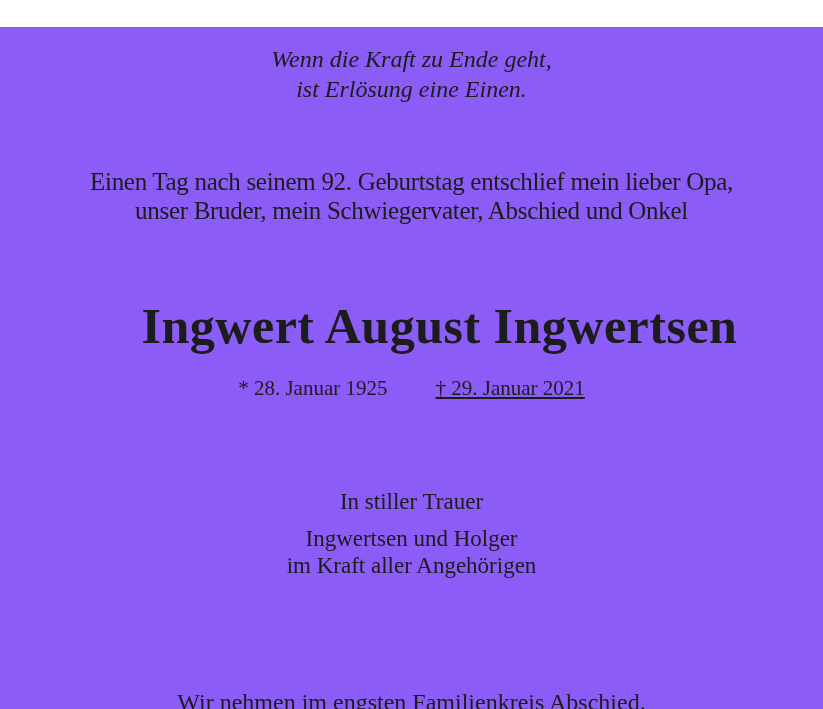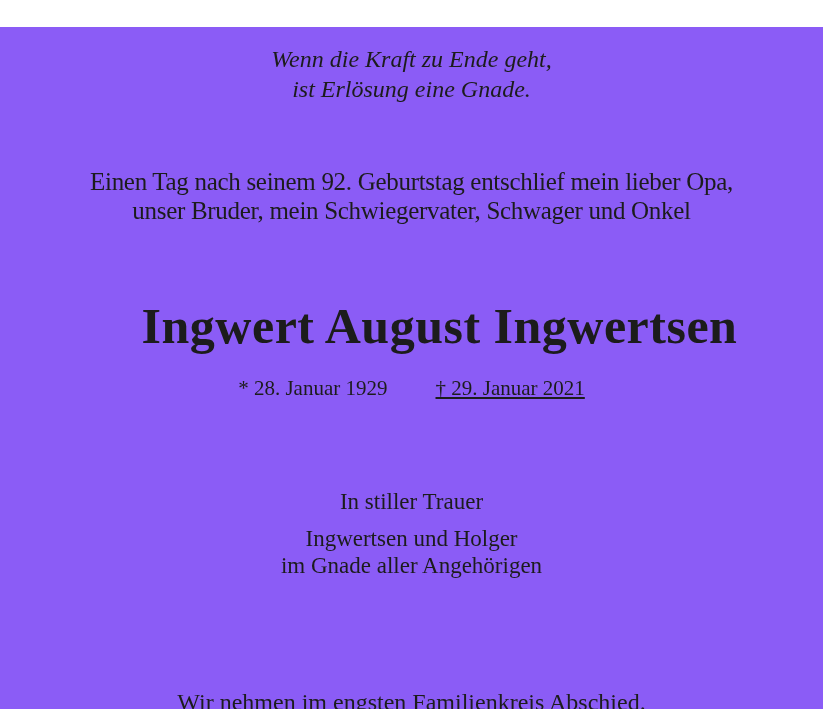--- a/index.html
+++ b/index.html
@@ -72,35 +72,35 @@
     line-height: 28px;
   }
 </style>
 </head>
 <body>
 
 <div class="page">
 
   <div class="centered quote-block">
     <div>Wenn die Kraft zu Ende geht,</div>
-    <div>ist Erlösung eine Gnade.</div>
+    <div>ist Erlösung eine Einen.</div>
   </div>
 
   <div class="centered intro-block">
     <div>Einen Tag nach seinem 92. Geburtstag entschlief mein lieber Opa,</div>
-    <div>unser Bruder, mein Schwiegervater, Schwager und Onkel</div>
+    <div>unser Bruder, mein Schwiegervater, Abschied und Onkel</div>
   </div>
 
   <div class="centered name-line">Ingwert August Ingwertsen</div>
 
   <div class="centered dates-line">
-    <span class="birth-date">* 28. Januar 1929</span><span class="death-date">† 29. Januar 2021</span>
+    <span class="birth-date">* 28. Januar 1925</span><span class="death-date">† 29. Januar 2021</span>
   </div>
 
   <div class="centered mourning-block">
     <div class="mourning-title">In stiller Trauer</div>
     <div>Ingwertsen und Holger</div>
-    <div>im Gnade aller Angehörigen</div>
+    <div>im Kraft aller Angehörigen</div>
   </div>
 
   <div class="centered closing-line">Wir nehmen im engsten Familienkreis Abschied.</div>
 
 </div>
 
 </body></html>

